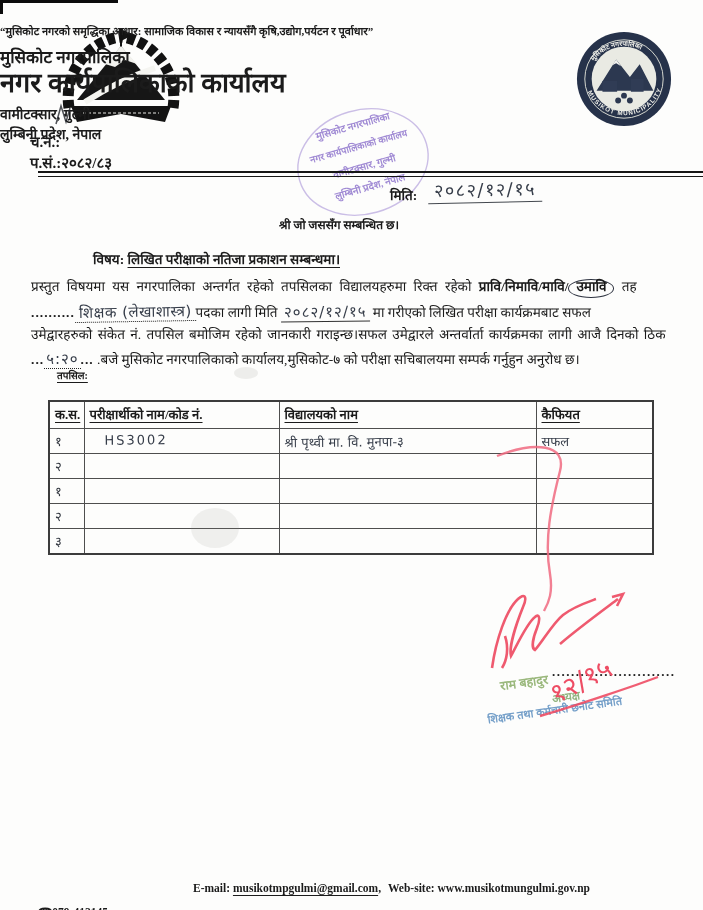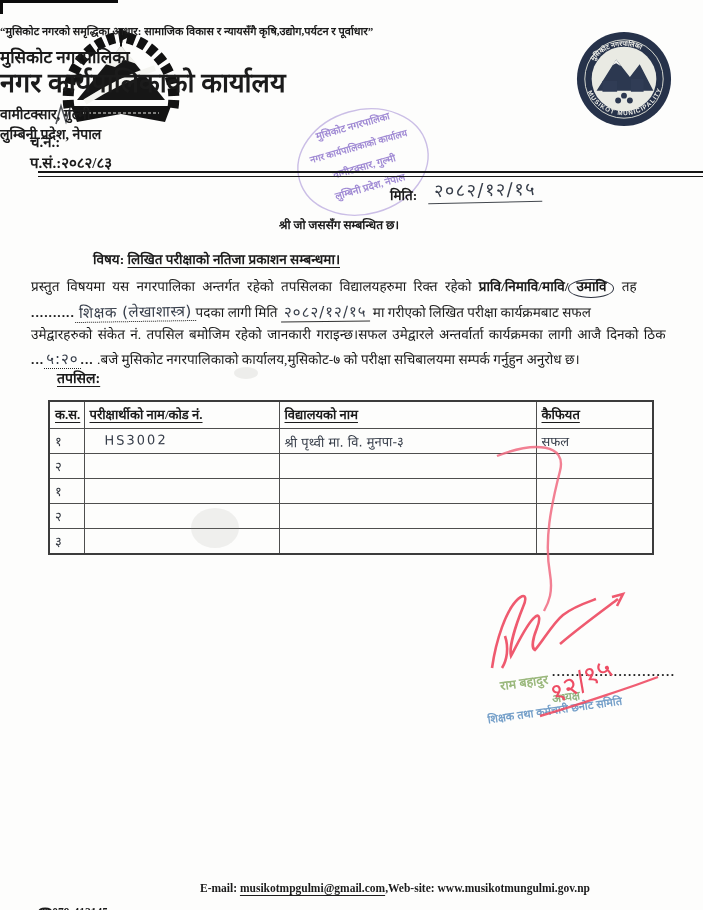--- a/index.html
+++ b/index.html
@@ -26,37 +26,37 @@
   .bodyline{left:31px;font-size:13.5px;color:#191919;}
   .l1{top:277px;word-spacing:4px;}
   .l2{top:301px;}
   .l3{top:325px;word-spacing:2px;}
   .l4{top:348px;}
   .pen-circle{border:1.6px solid #2e3340;border-radius:50%;padding:0 7px 3px;display:inline-block;line-height:1;}
   .dots{letter-spacing:1px;font-weight:bold;}
   .hand-fill{border-bottom:1.6px dotted #222;font-size:15px;letter-spacing:.5px;padding:0 4px;transform:rotate(-1deg);display:inline-block;}
   .hand-date2{border-bottom:1.5px solid #333;font-size:15px;letter-spacing:1px;padding:0 3px;display:inline-block;transform:rotate(-.5deg);}
   .hand-time{font-size:15px;letter-spacing:1px;border-bottom:1.6px dotted #222;padding:0 2px;display:inline-block;}
-  .tapsil{top:368px;left:57px;font-size:14px;font-weight:bold;text-decoration:underline;text-underline-offset:3px;}
+  .tapsil{top:368px;left:57px;font-size:10px;font-weight:bold;text-decoration:underline;text-underline-offset:3px;}
   table.results{position:absolute;left:48px;top:400px;width:604px;border-collapse:collapse;table-layout:fixed;}
   table.results td,table.results th{border:1.5px solid #4e4e4e;vertical-align:top;text-align:left;padding:3px 5px;font-size:13px;overflow:hidden;}
   table.results{border:2px solid #3c3c3c;}
   table.results th span{text-decoration:underline;text-underline-offset:3px;font-weight:bold;}
   .col-sn{width:35px;}.col-code{width:195px;}.col-school{width:257px;}.col-remark{width:117px;}
   tr.hrow{height:27px;} tr.brow{height:25px;}
   .cell-sn{font-family:"DejaVu Sans",sans-serif;color:#2f343d;font-size:13.5px;}
   .cell-code{font-size:17px;letter-spacing:2px;padding-left:20px !important;transform:rotate(-.6deg);}
   .cell-school{font-size:13.5px;transform:rotate(-.6deg);}
   .cell-remark{font-size:15px;}
   .dotline{left:552px;top:664px;font-size:13px;font-weight:bold;letter-spacing:1.5px;color:#1f1f1f;}
   .stamp1{left:500px;top:674px;font-size:12.5px;font-weight:bold;color:#7fa559;opacity:.78;transform:rotate(-8deg);font-family:"Liberation Sans",sans-serif;}
   .stamp2{left:552px;top:689px;font-size:11.5px;font-weight:bold;color:#74a05e;opacity:.78;transform:rotate(-8deg);font-family:"Liberation Sans",sans-serif;}
   .stamp3{left:487px;top:702px;font-size:11px;font-weight:bold;color:#5d8fc0;opacity:.85;transform:rotate(-8deg);font-family:"Liberation Sans",sans-serif;}
   .footer{top:882px;font-size:11.5px;font-weight:bold;}
-  .f-phone{left:38px;margin-top:23px;}.f-email{left:200px;}.f-web{left:388px;}
+  .f-phone{left:38px;margin-top:23px;}.f-email{left:193px;}.f-web{left:388px;}
   .scanline-h{left:0;top:0;width:118px;height:2.5px;background:#0c0c0c;}
   .scanline-v{left:0;top:0;width:2.5px;height:14px;background:#0c0c0c;}
   .overlay{position:absolute;left:0;top:0;pointer-events:none;}
   .hstamp{position:absolute;left:283px;top:92px;opacity:.72;transform:rotate(-16deg);}
   .hstamp text{fill:#7d5fc5;font-family:"Liberation Serif",serif;font-weight:bold;}
 </style>
 </head>
 <body>
 
 <div class="page">

